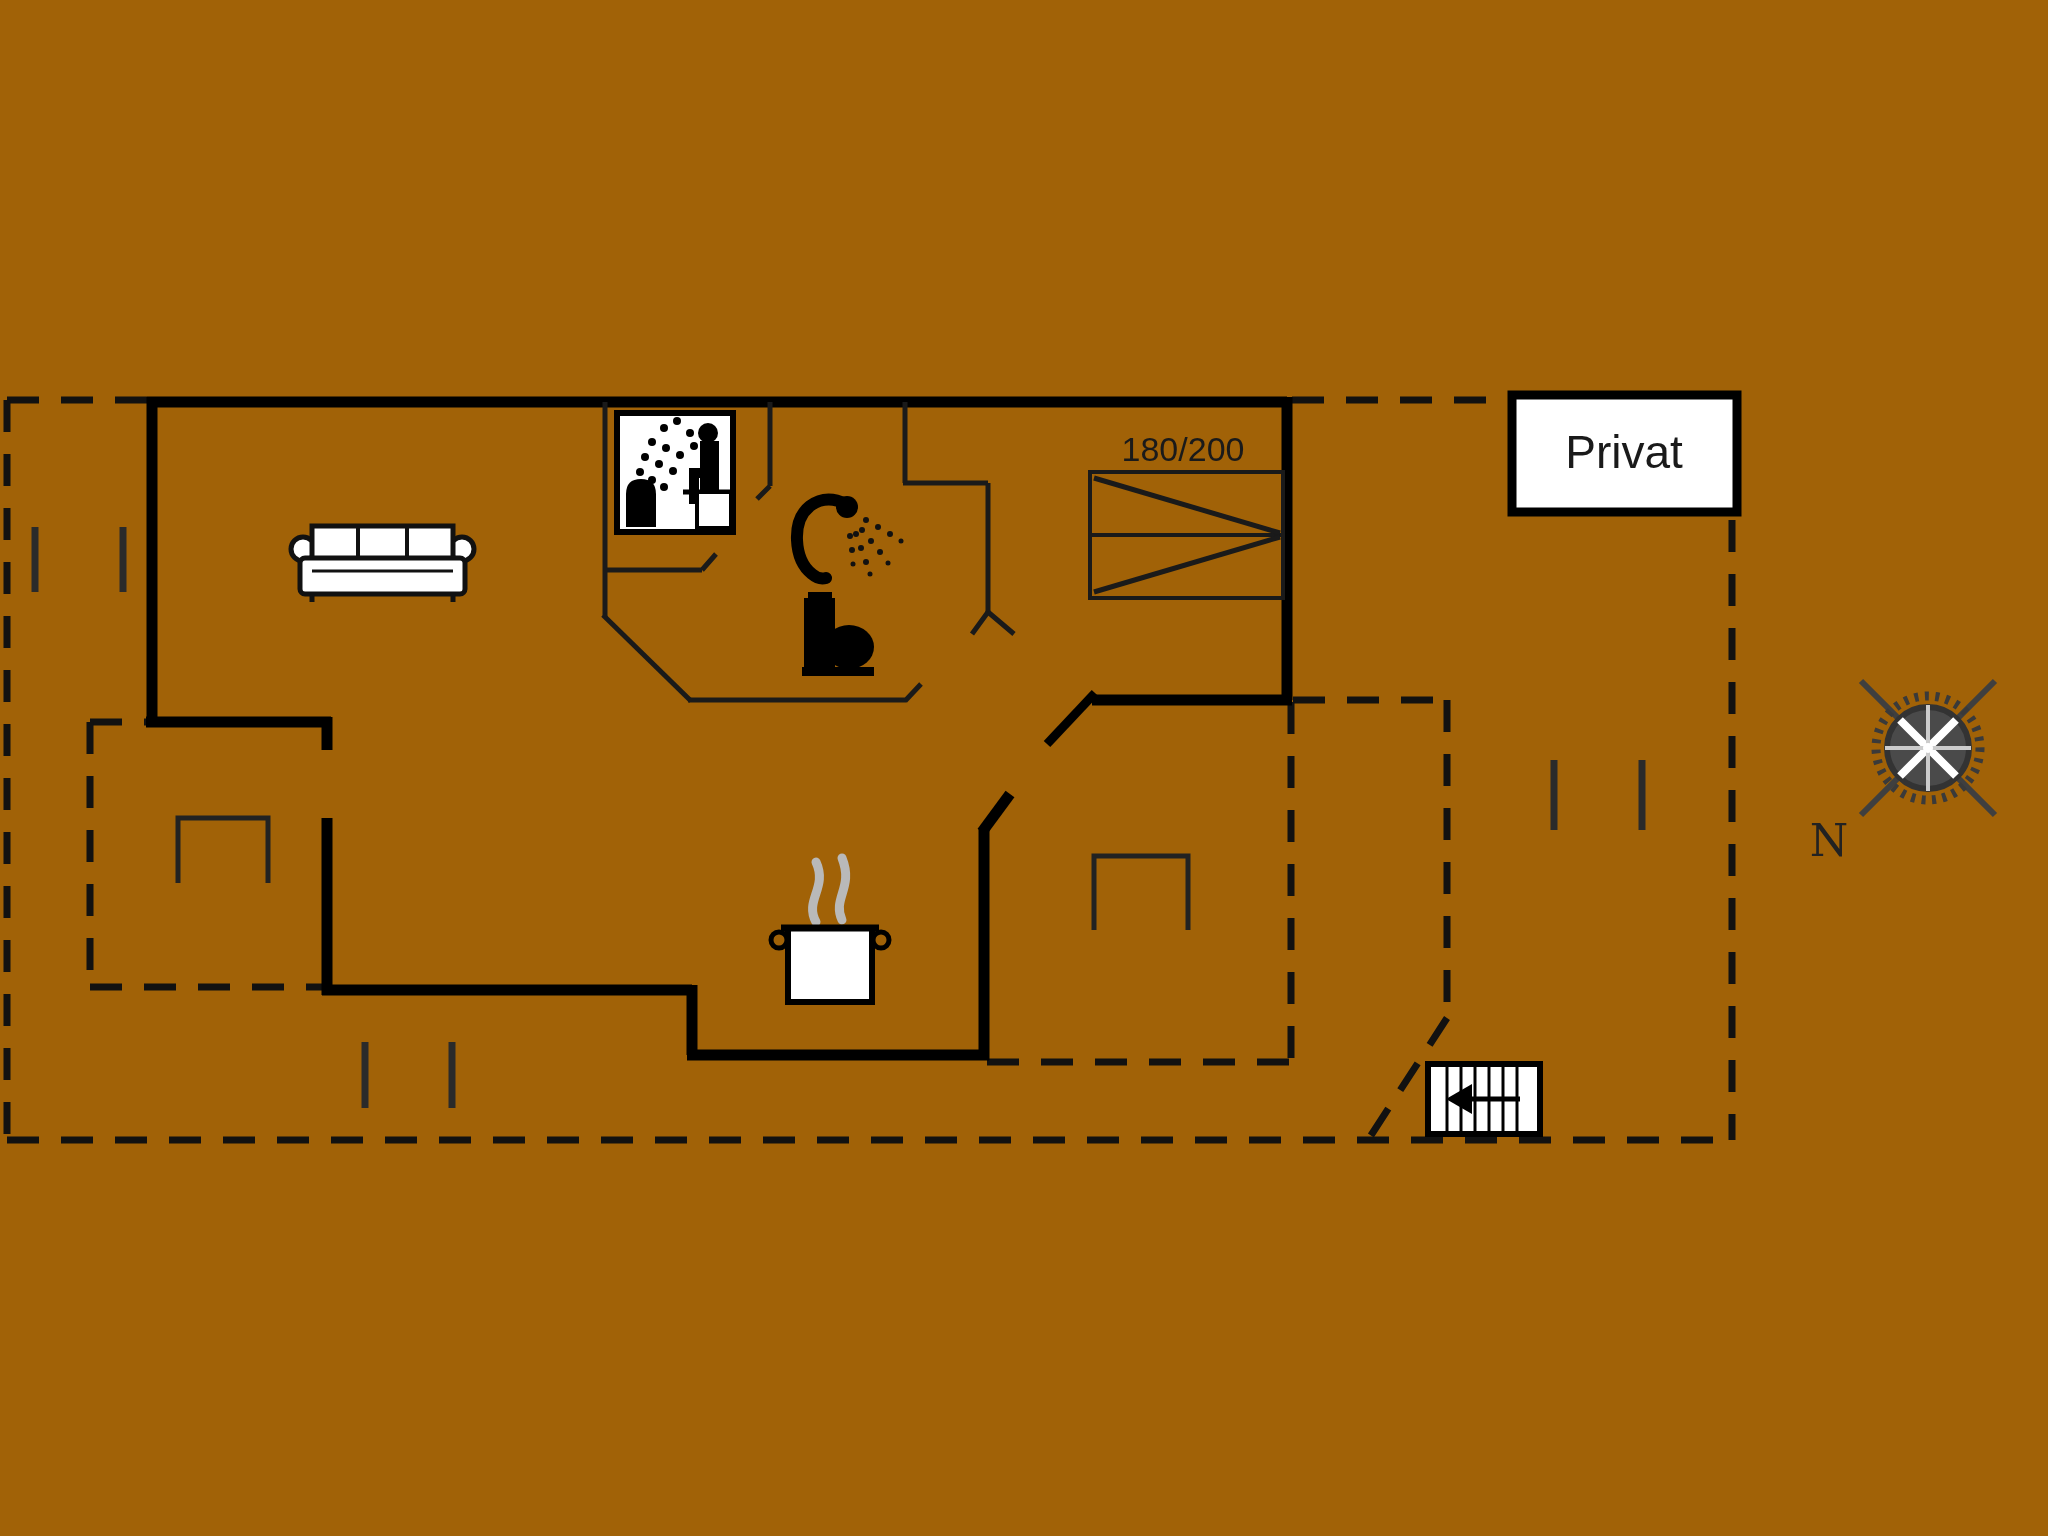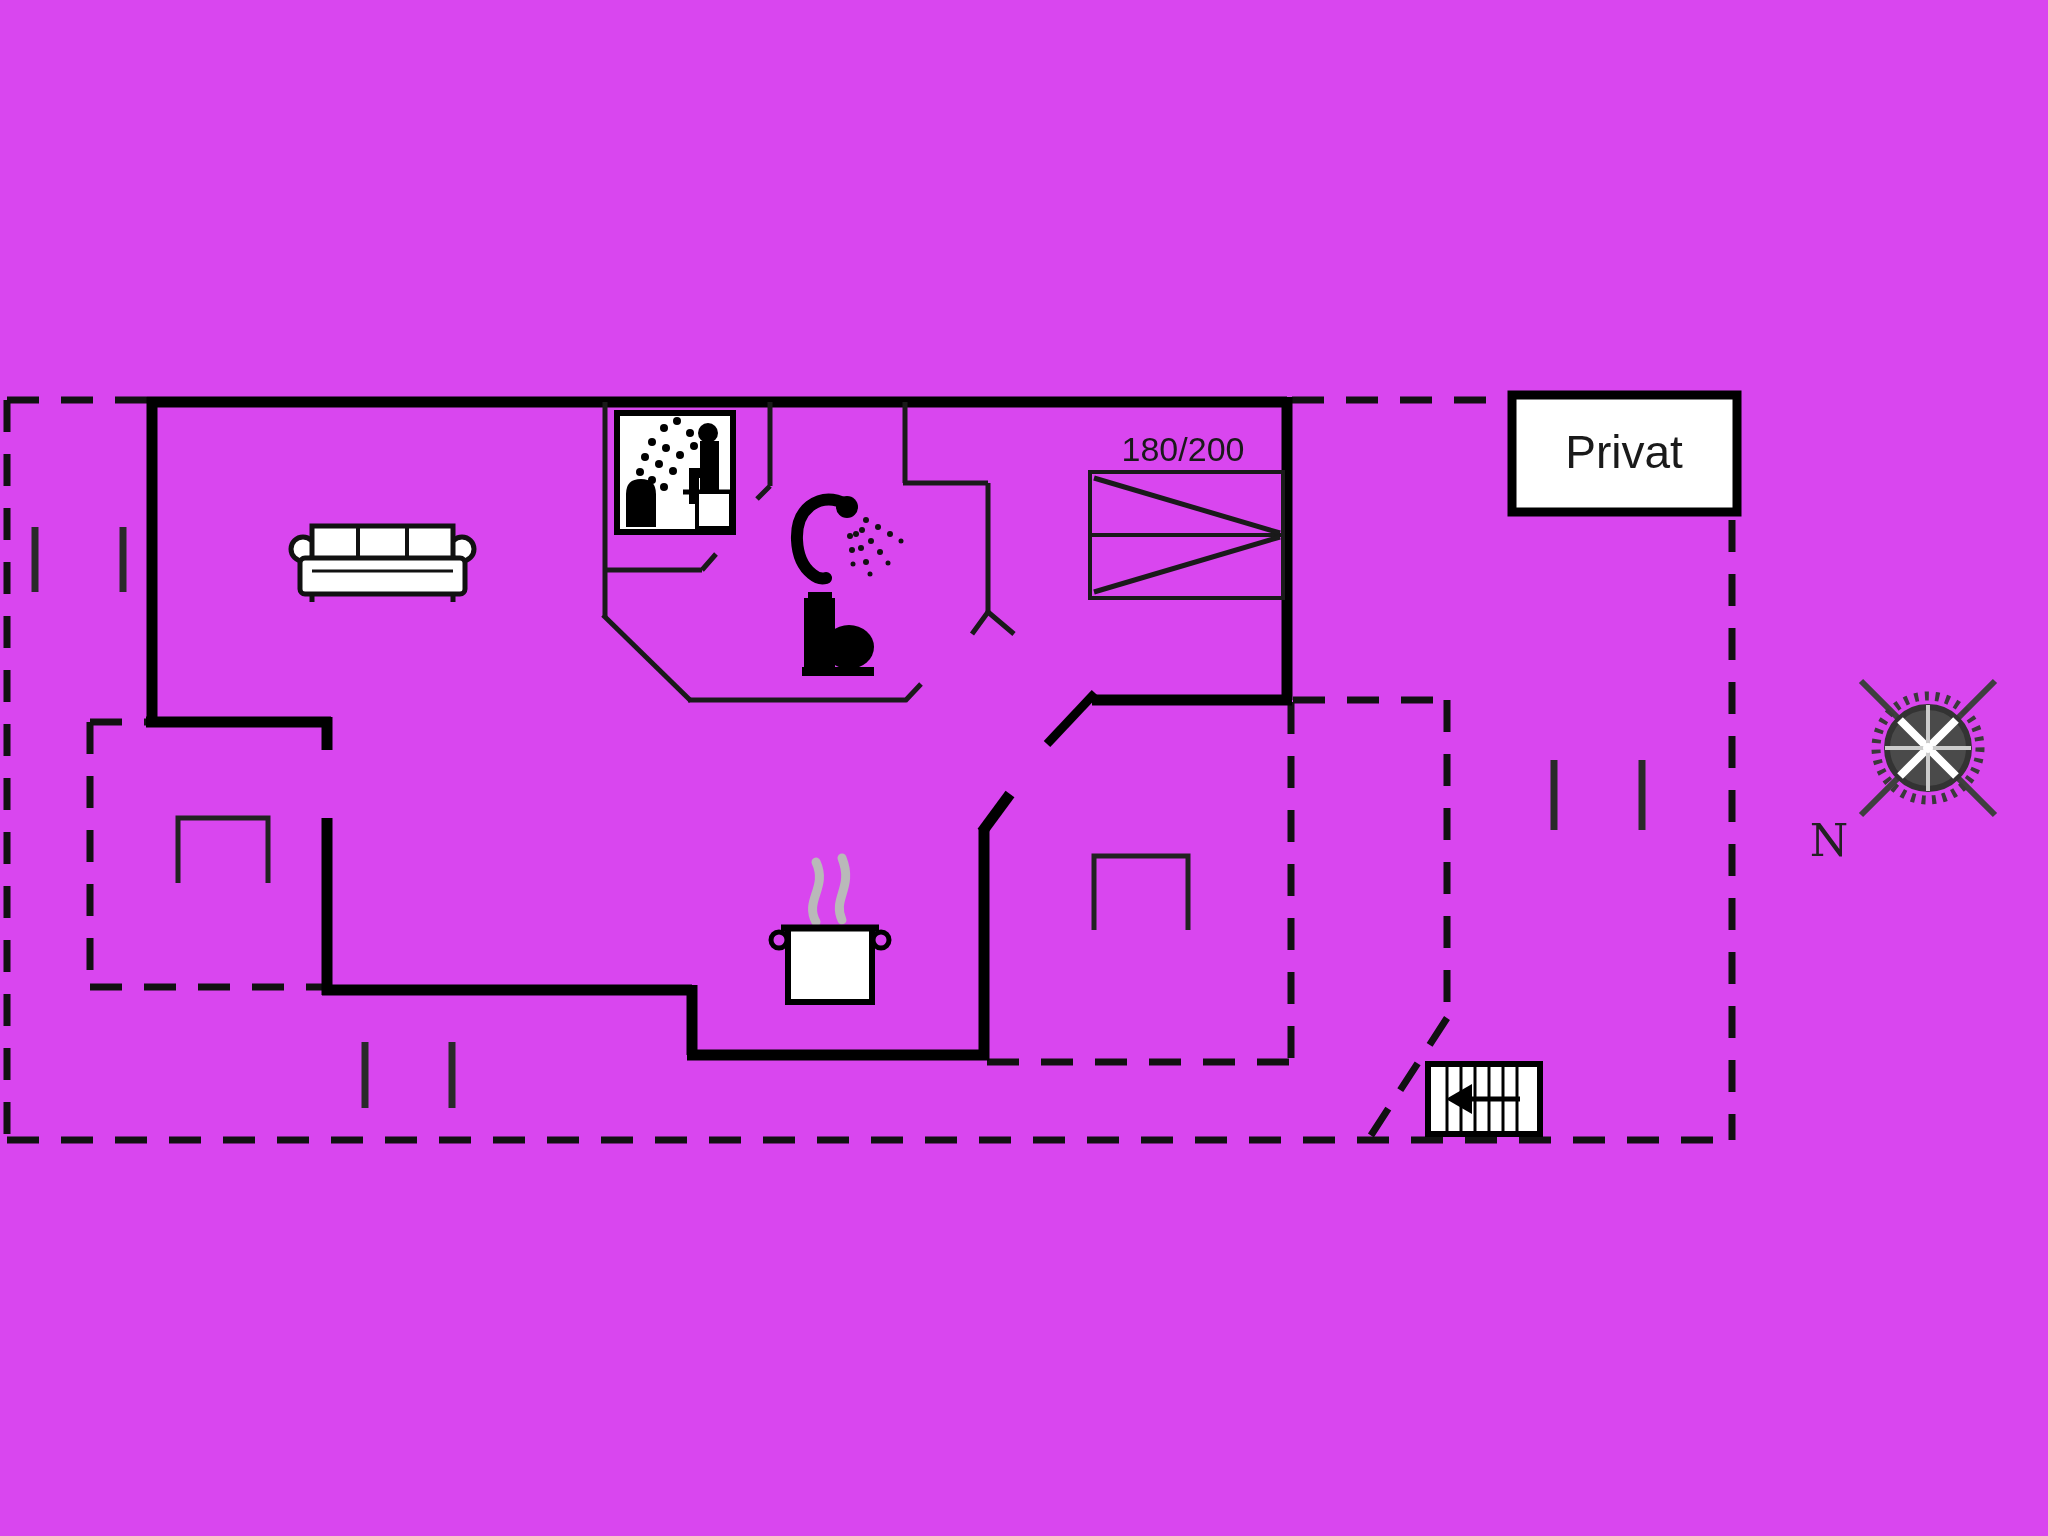--- a/index.html
+++ b/index.html
@@ -1,16 +1,16 @@
 <!DOCTYPE html>
 <html><head>
 <meta charset="utf-8">
 <style>
   html,body{margin:0;padding:0;background:#ffffff;}
-  .stage{position:relative;width:2048px;height:1536px;background:#d946ef;overflow:hidden;}
+  .stage{position:relative;width:2048px;height:1536px;background:#a16207;overflow:hidden;}
   svg{position:absolute;left:0;top:0;}
   .lbl{font-family:"Liberation Sans",sans-serif;fill:#1a1a1a;}
   .lbl-serif{font-family:"DejaVu Serif",serif;fill:#222222;}
 </style>
 </head>
 <body>
 
 <div class="stage">
 <svg width="2048" height="1536" viewBox="0 0 2048 1536">
 

